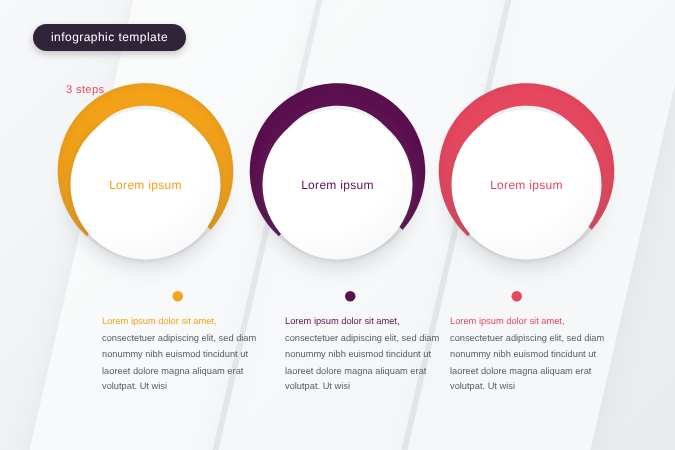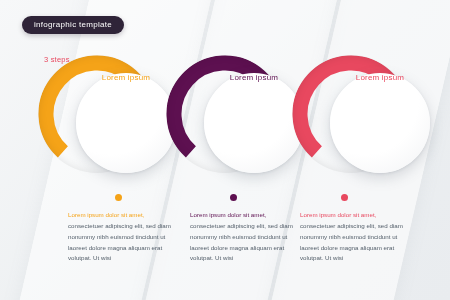--- a/index.html
+++ b/index.html
@@ -77,29 +77,29 @@
   .ring-inner-shadow {
     position: absolute;
     left: 0; top: 0;
     width: 118px;
     height: 118px;
     border-radius: 50%;
     box-shadow: inset 0 0 10px rgba(0,0,0,0.10);
   }
   .disc {
     position: absolute;
-    left: 38px;
+    left: 9px;
     top: 18px;
     width: 100px;
     height: 100px;
     border-radius: 50%;
     background: radial-gradient(circle at 35% 28%, #ffffff 0%, #ffffff 55%, #f1f2f4 100%);
     box-shadow: 0 5px 14px rgba(90,100,115,0.22), 0 1px 3px rgba(90,100,115,0.14);
     display: flex;
-    align-items: flex-start;
+    align-items: center;
     justify-content: center;
   }
   .disc-label {
     font-size: 8px;
     letter-spacing: 0.2px;
   }
 
   
   .dot {
     position: absolute;

